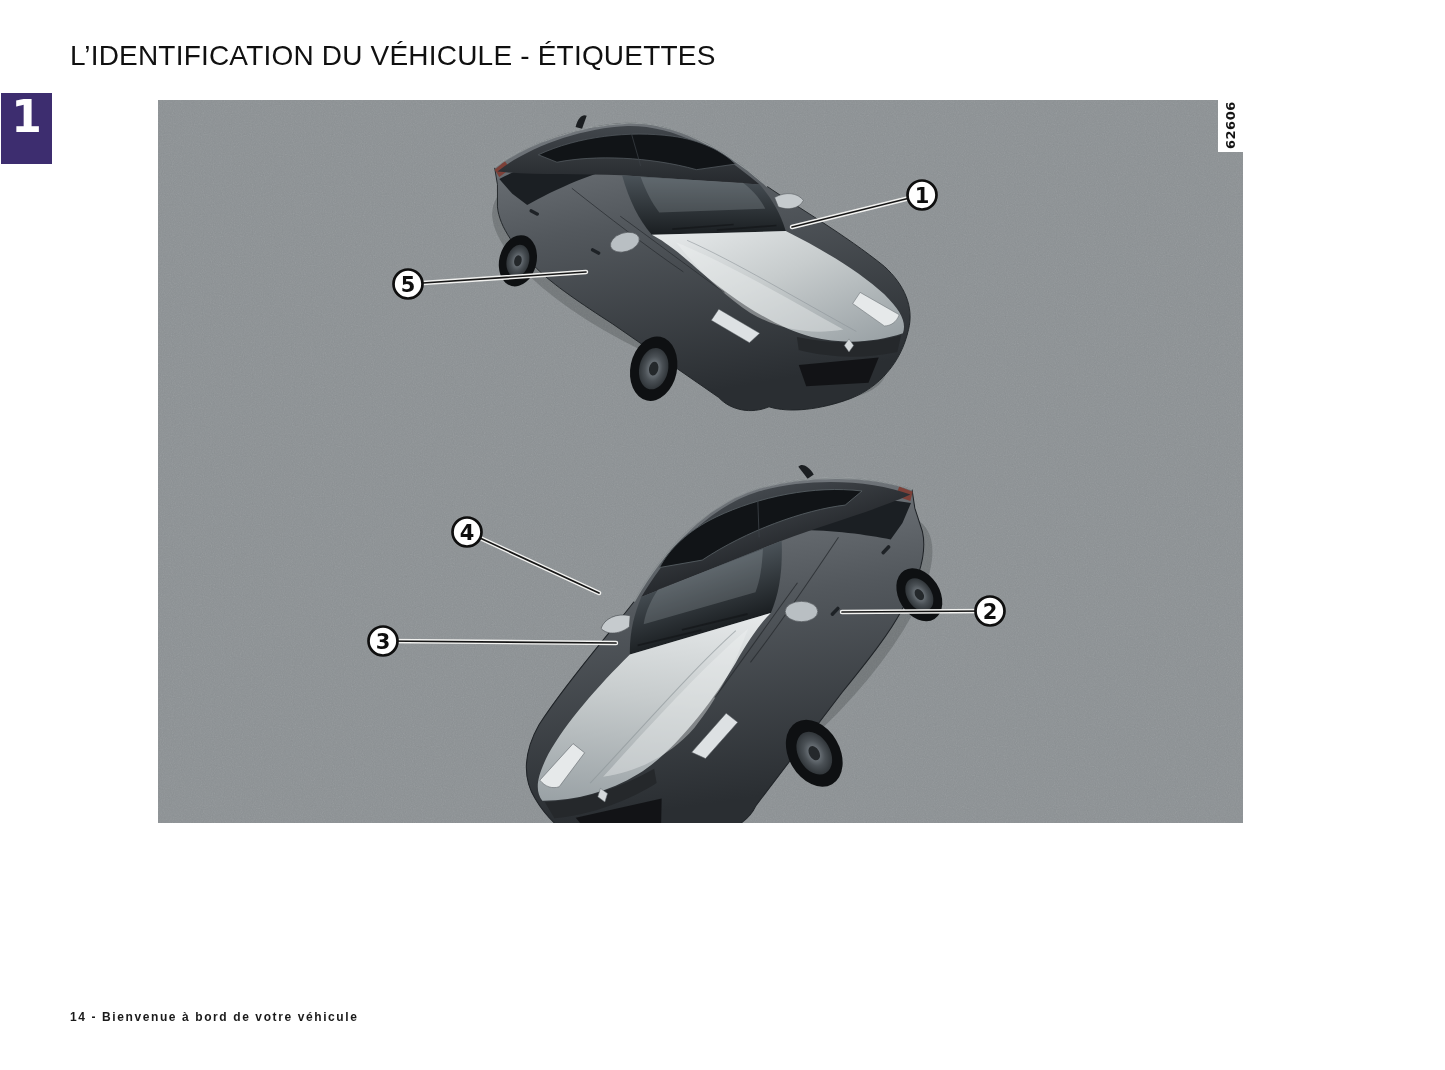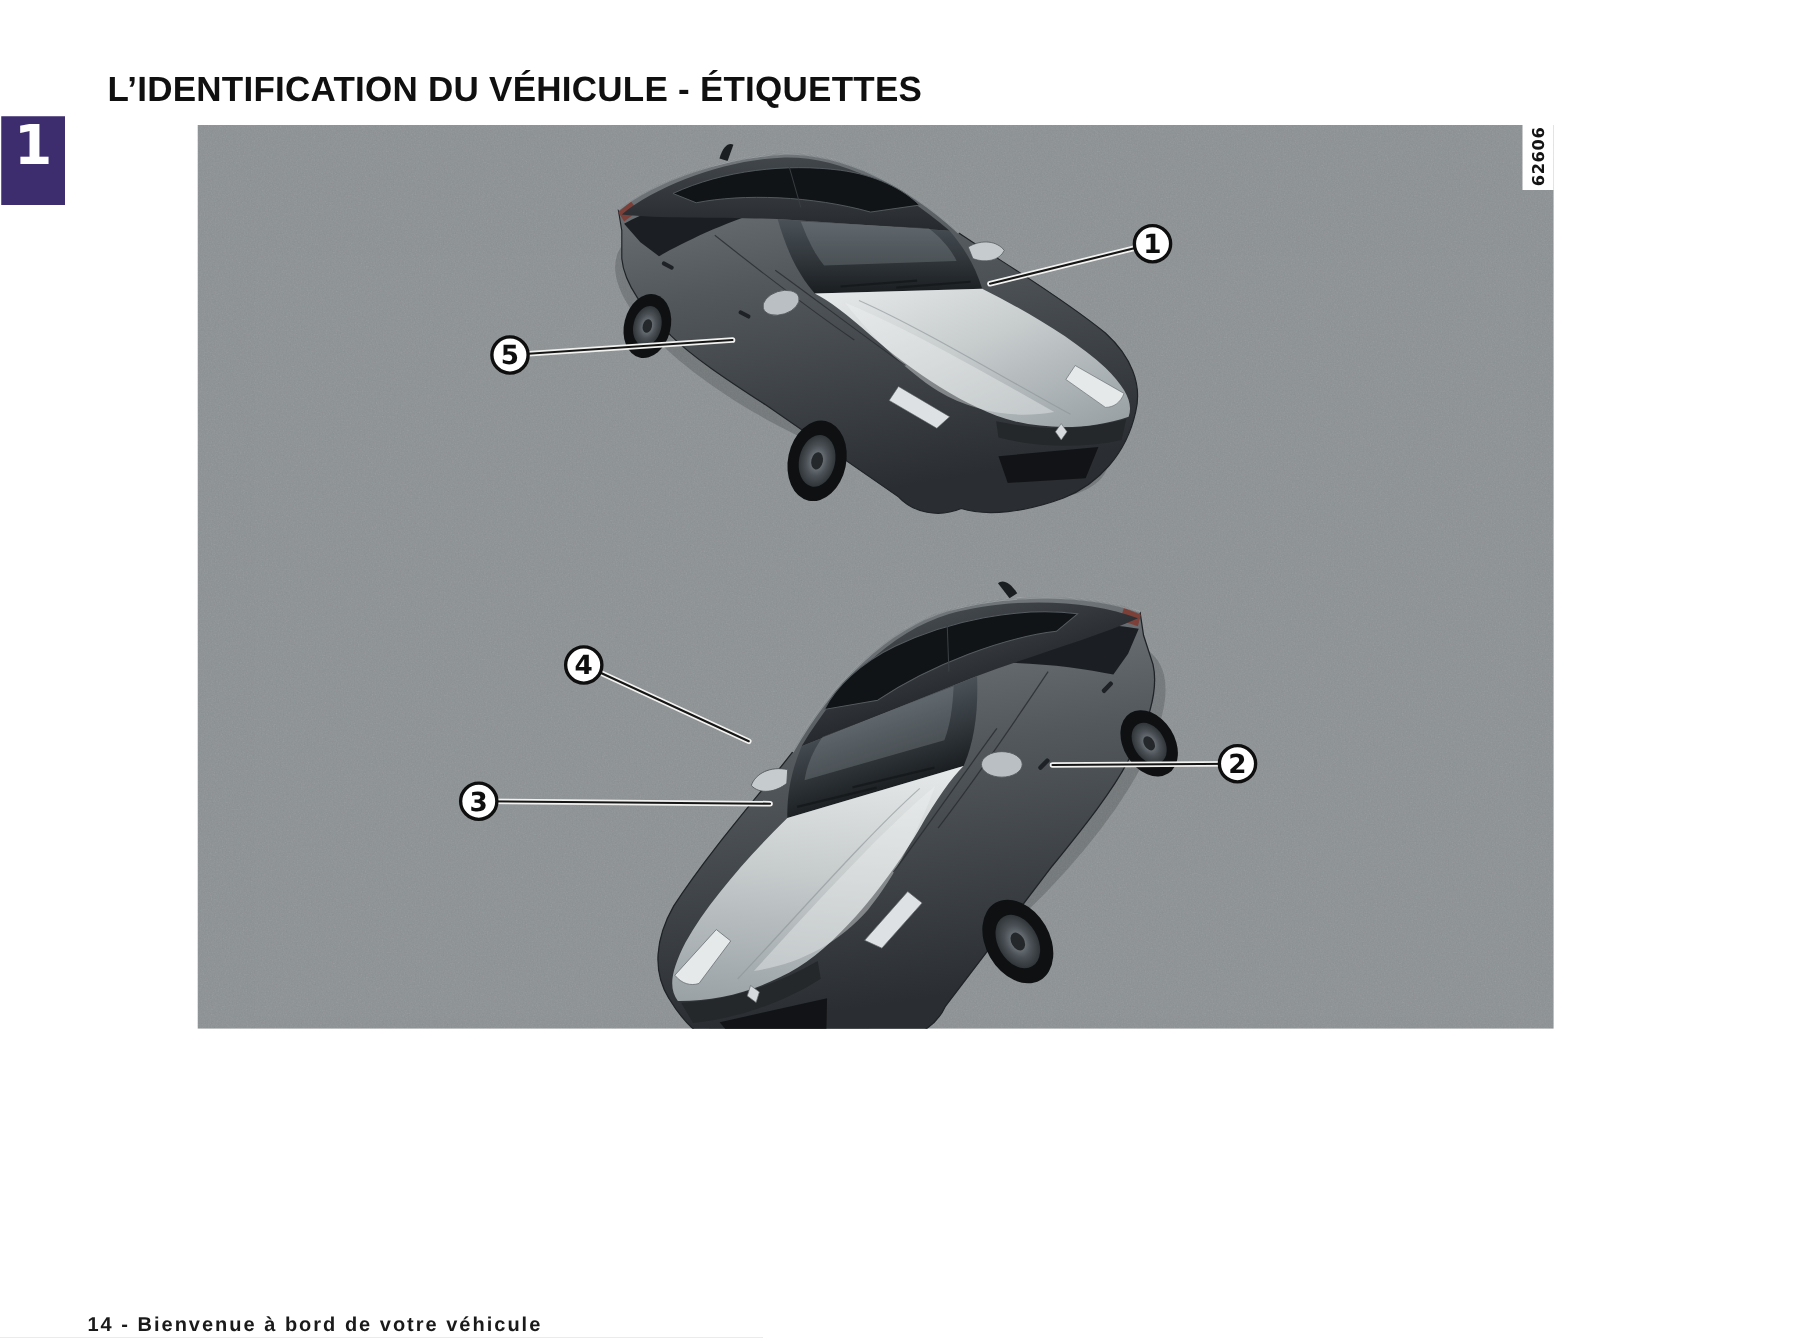--- a/index.html
+++ b/index.html
@@ -1,36 +1,36 @@
 <!DOCTYPE html>
 <html><head>
 <meta charset="utf-8">
 <style>
   html,body{margin:0;padding:0;background:#ffffff;}
   .page{
     position:relative;width:1445px;height:1070px;background:#ffffff;
     font-family:"Liberation Sans",sans-serif;overflow:hidden;
   }
   .title{
-    position:absolute;left:70px;top:40px;margin:16px;
-    font-size:28px;font-weight:bold;letter-spacing:.2px;color:#101010;white-space:nowrap;
+    position:absolute;left:70px;top:40px;margin:0;
+    font-size:28px;font-weight:normal;letter-spacing:.2px;color:#101010;white-space:nowrap;
   }
   .chapter-tab{
     position:absolute;left:1px;top:93px;width:51px;height:71px;
     background:#3d2d6f;color:#ffffff;box-sizing:border-box;
     display:flex;justify-content:center;align-items:flex-start;padding-top:2px;
   }
   .chapter-tab span{
     font-size:44px;font-weight:bold;line-height:1;
     font-family:"DejaVu Sans","Liberation Sans",sans-serif;
   }
   .figure{position:absolute;left:158px;top:100px;width:1085px;height:723px;display:block;}
   .footer{
-    position:absolute;left:70px;top:1052px;
-    font-size:16px;font-weight:600;letter-spacing:1.6px;color:#1a1a1a;white-space:nowrap;
+    position:absolute;left:70px;top:1010px;
+    font-size:12px;font-weight:600;letter-spacing:1.6px;color:#1a1a1a;white-space:nowrap;
   }
   .lead-casing{stroke:#f2f2f0;stroke-width:4.5;stroke-linecap:round;}
   .lead-core{stroke:#151515;stroke-width:1.7;stroke-linecap:round;}
   .callout-circle{fill:#ffffff;stroke:#0e0e0e;stroke-width:2.7;}
   .callout-num{
     font-family:"DejaVu Sans","Liberation Sans",sans-serif;
     font-size:21px;font-weight:bold;fill:#0e0e0e;text-anchor:middle;
   }
   .fig-num{
     font-family:"DejaVu Sans","Liberation Sans",sans-serif;

